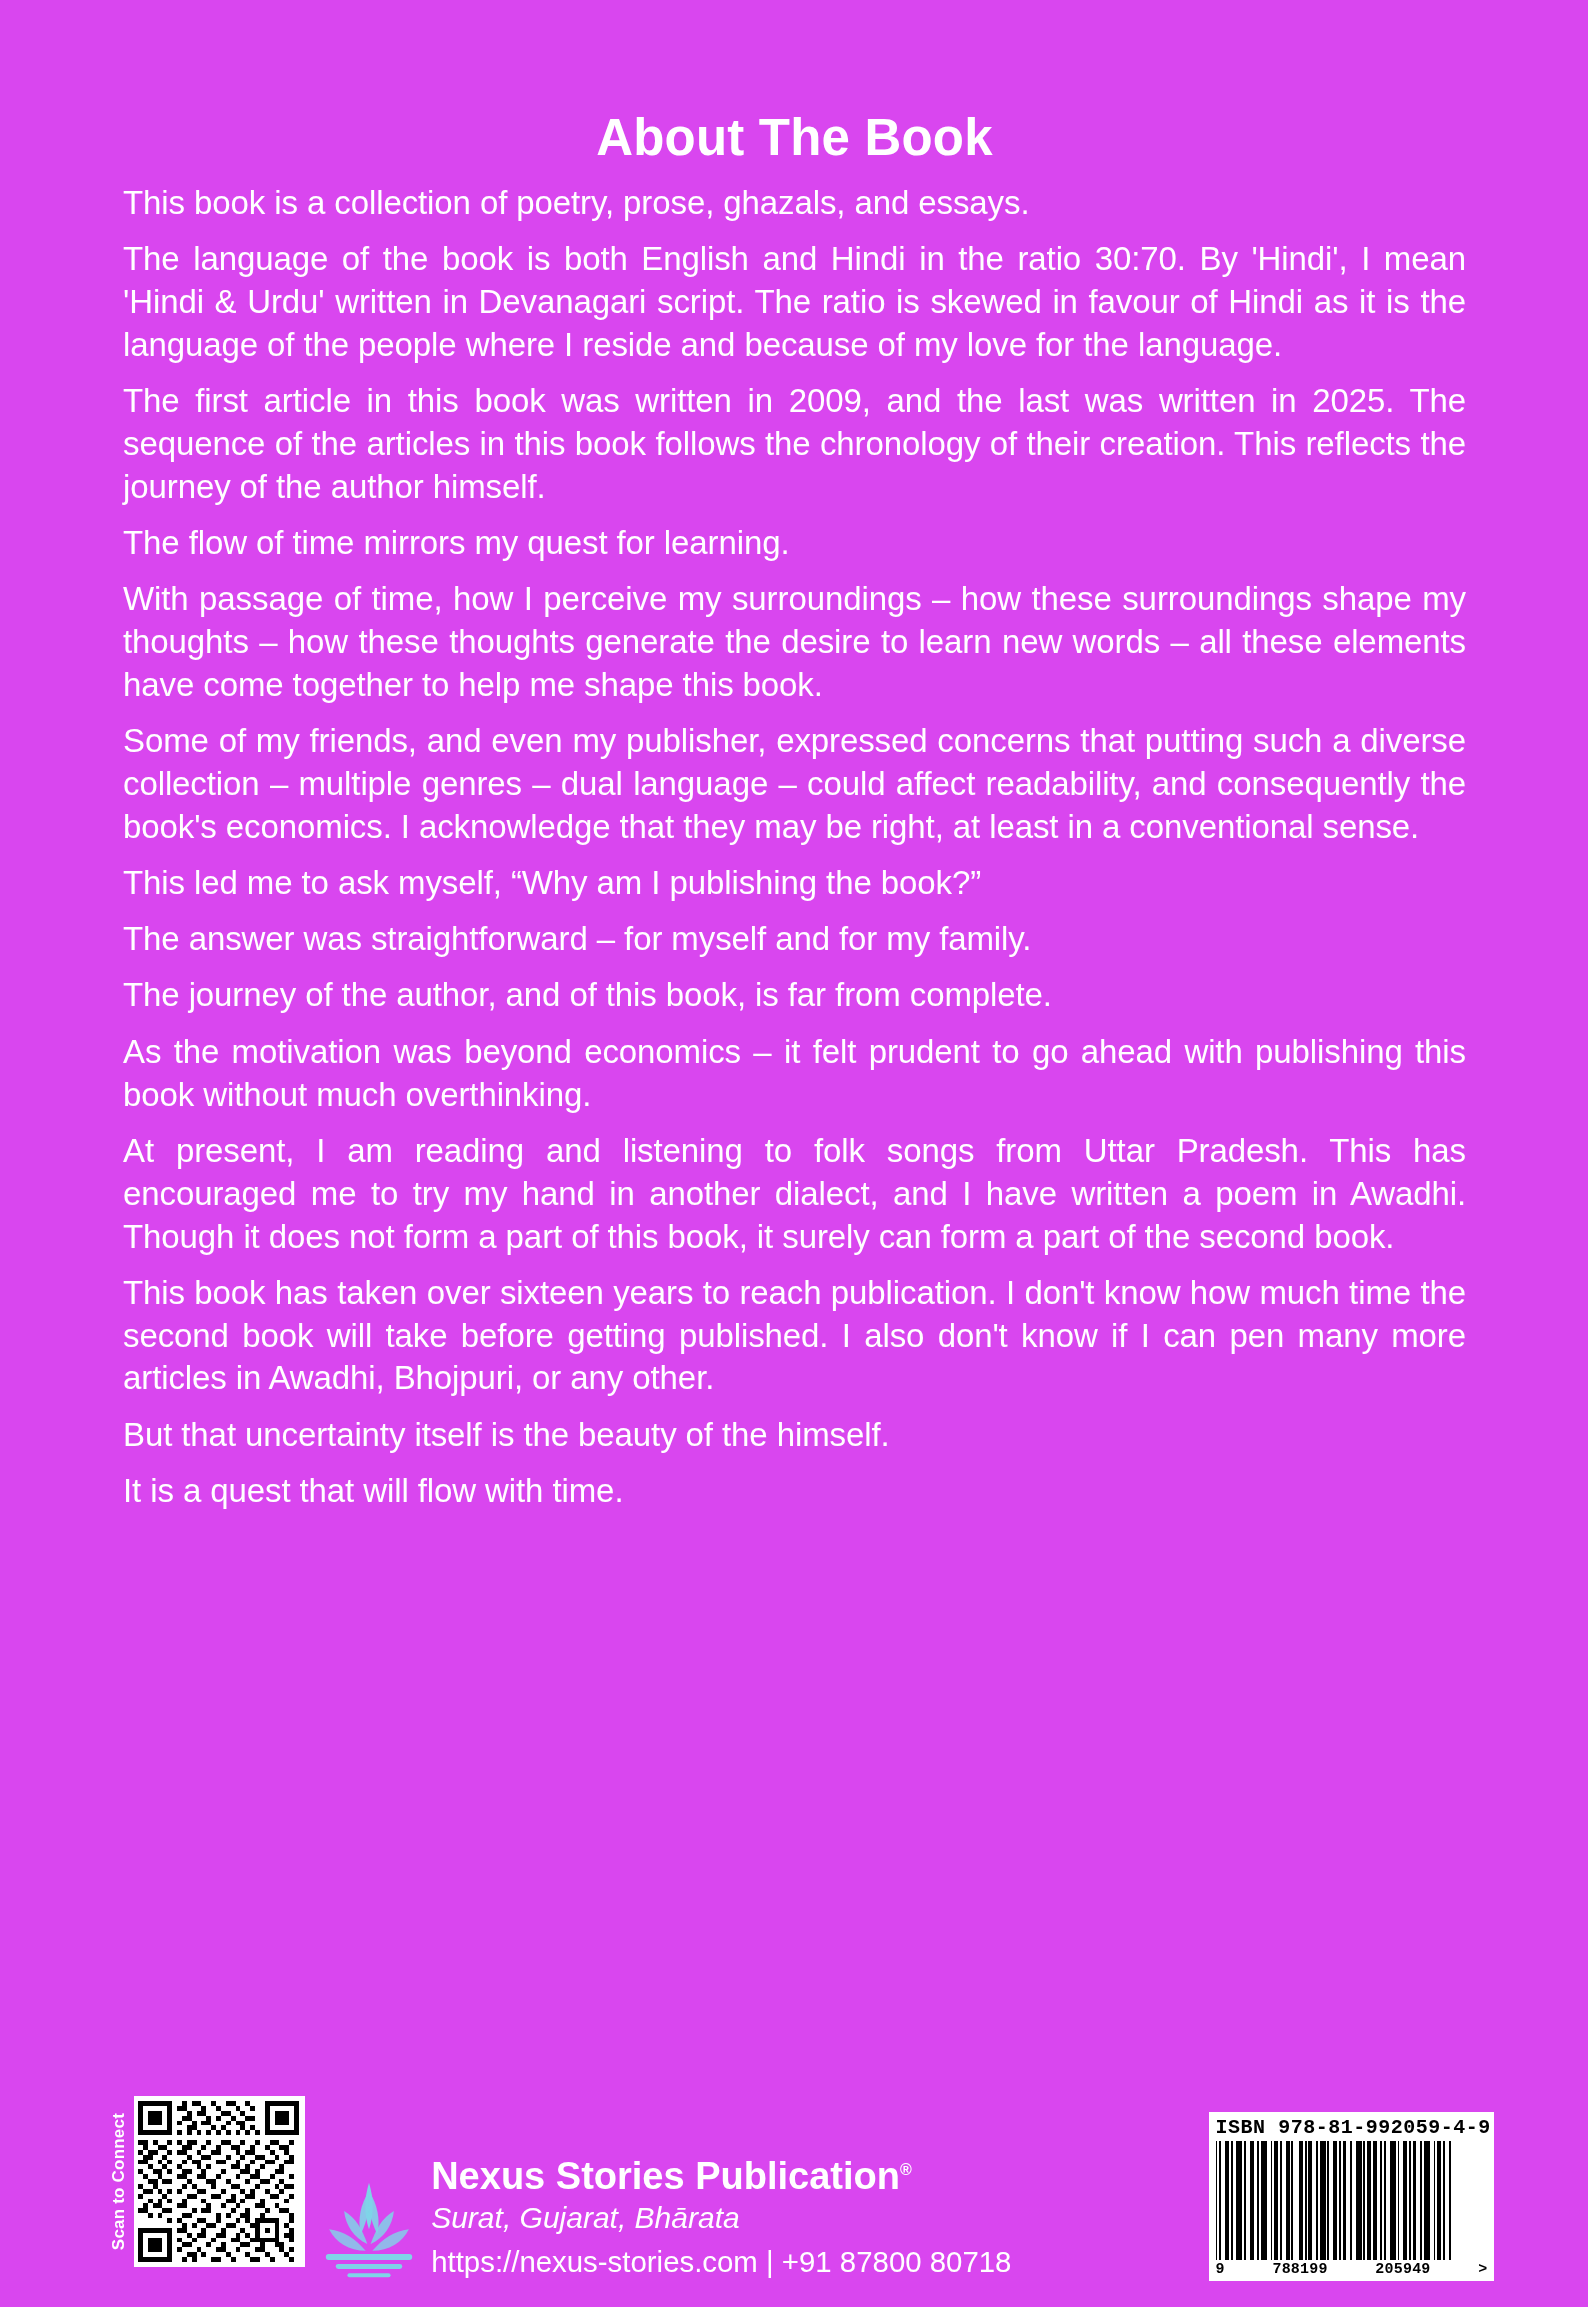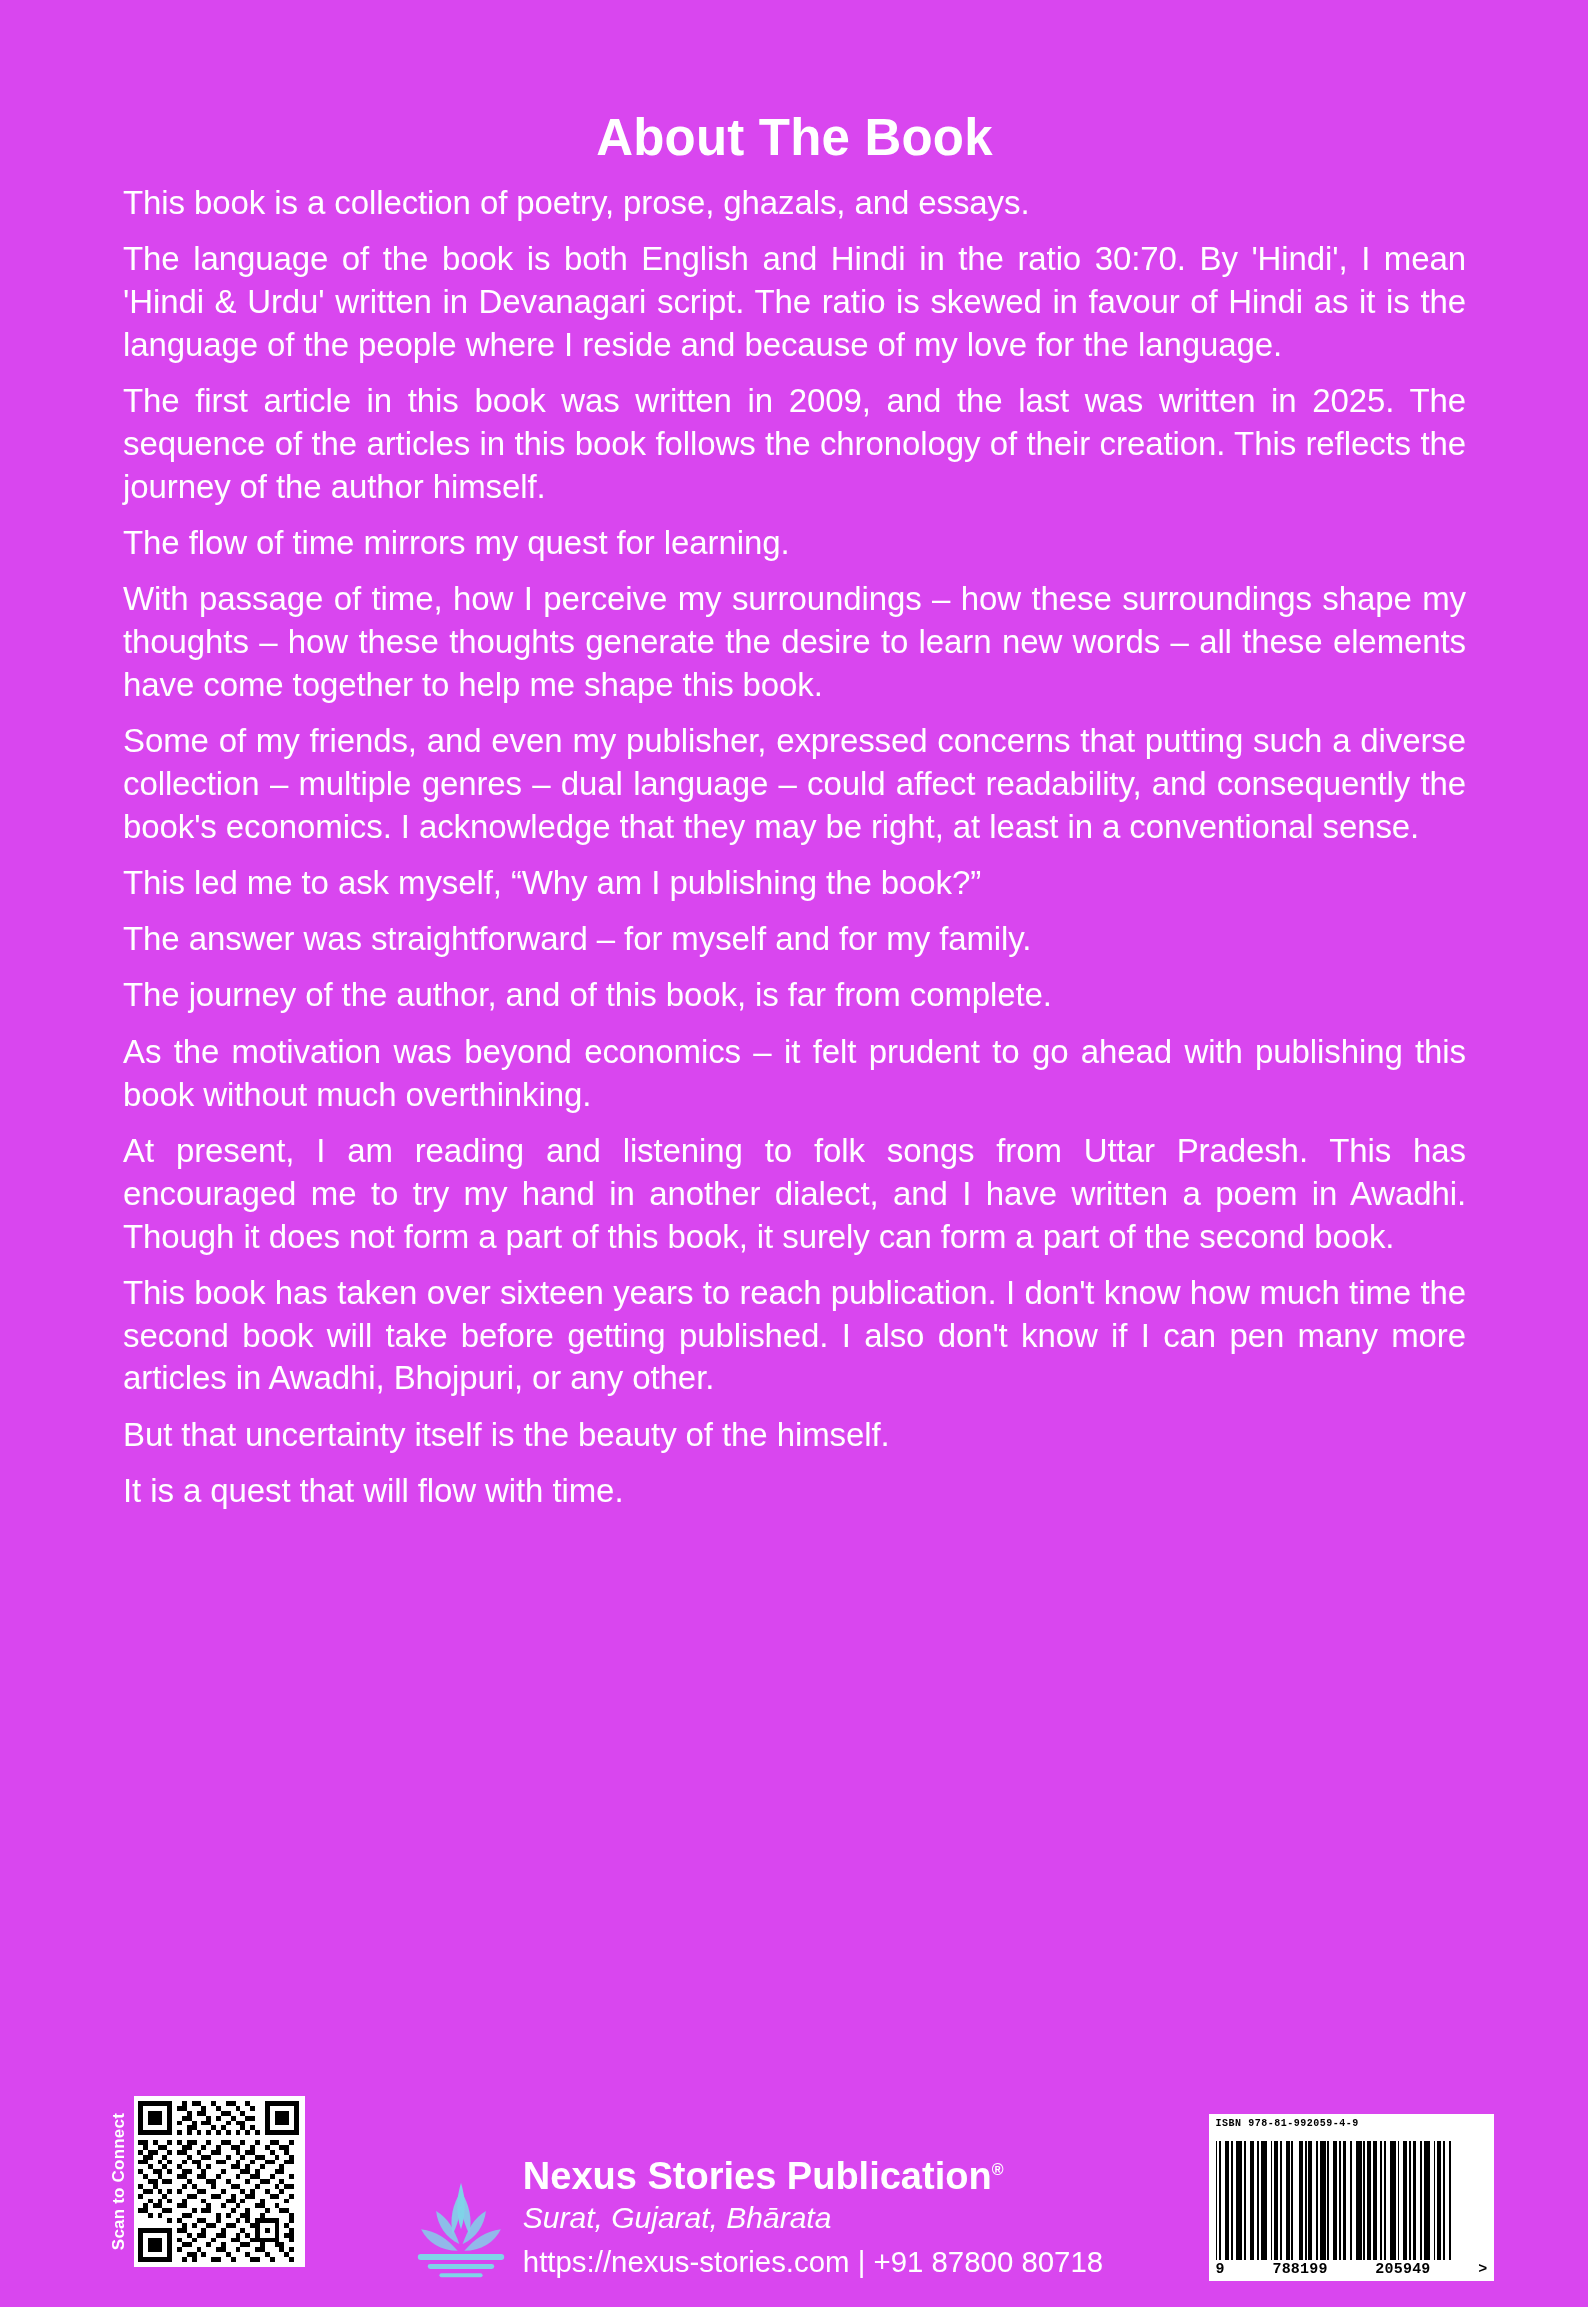--- a/index.html
+++ b/index.html
@@ -80,21 +80,21 @@
     background: #ffffff;
     padding: 4.7px;
     box-sizing: border-box;
   }
   .qr-code svg { display: block; }
   
   .publisher {
     flex: 1;
     display: flex;
     align-items: flex-end;
-    justify-content: center;
+    justify-content: flex-start;
     padding: 0 14.2px 1.9px 14.2px;
   }
   .logo {
     width: 100px;
     height: 109px;
     margin-right: 12.3px;
     flex: none;
     display: flex;
     align-items: flex-end;
   }
@@ -129,25 +129,25 @@
   
   .barcode-block {
     width: 285px;
     background: #ffffff;
     color: #000000;
     padding: 4.7px 6.6px 2.8px 6.6px;
     box-sizing: border-box;
   }
   .isbn-line {
     font-family: "Liberation Mono", monospace;
-    font-size: 10px;
+    font-size: 20px;
     font-weight: bold;
     letter-spacing: 0.5px;
     white-space: nowrap;
-    margin-bottom: 12px;
+    margin-bottom: 2px;
   }
   .bars {
     height: 119px;
     display: flex;
     align-items: stretch;
     gap: 0;
   }
   .bar { background: #000; }
   .barcode-digits {
     display: flex;

